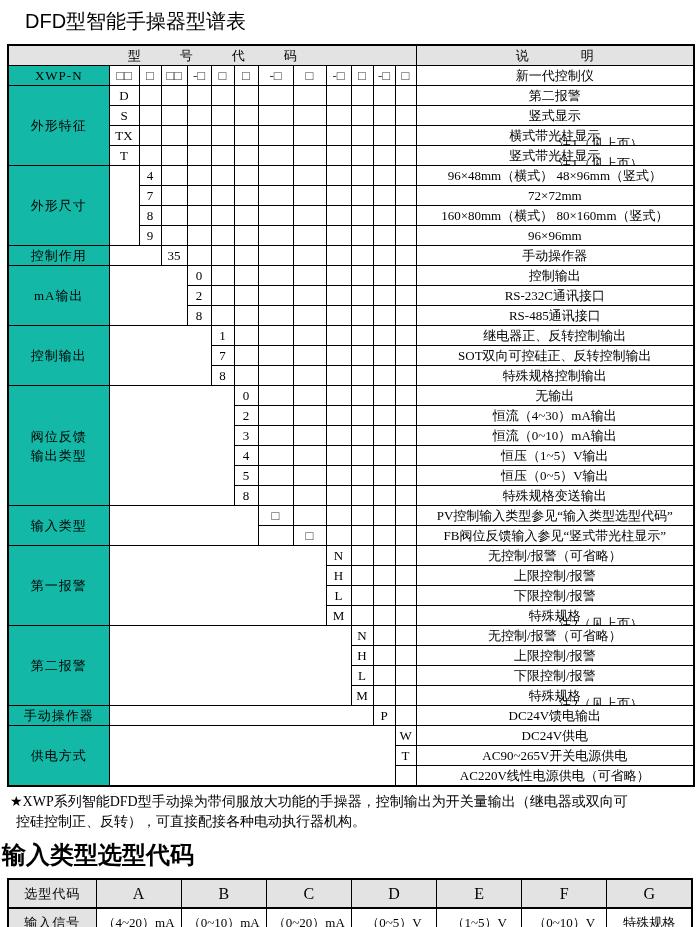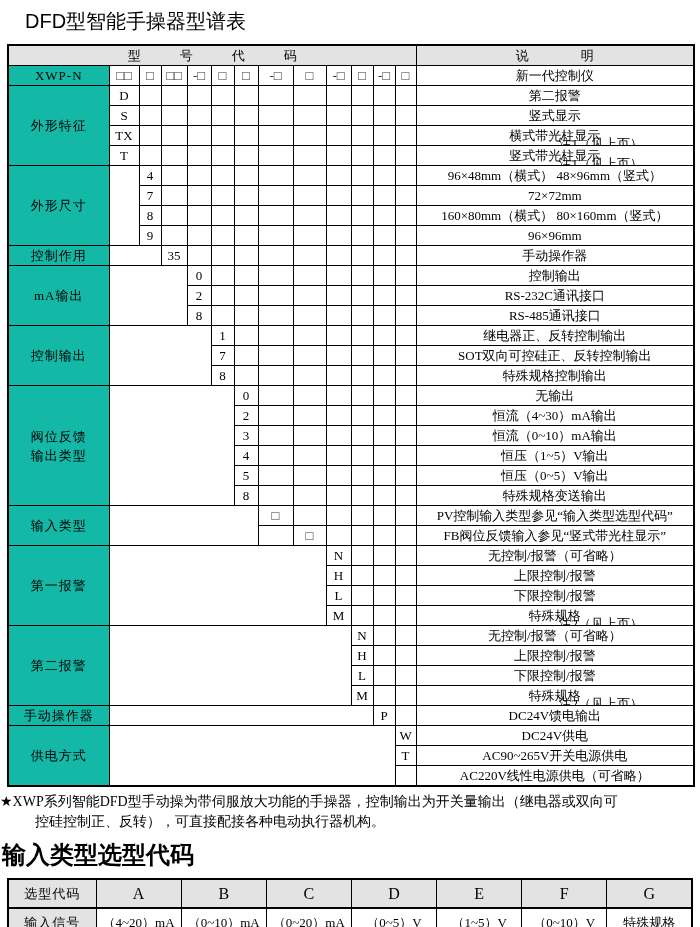--- a/index.html
+++ b/index.html
@@ -18,22 +18,22 @@
   td.gray{background:#e3e3e3;}
   td.hdr{border-bottom:2px solid #000;font-size:14px;white-space:pre;}
   td.label-cell{background:#14b8a6;border-right:2px solid #000;letter-spacing:1px;}
   td.desc{border-left:2px solid #000;text-align:left;padding-left:8px;
           white-space:pre;position:relative;}
   td.desc .note{position:absolute;left:142px;top:8px;}
   td.block-top{border-top:2px solid #000;}
   td.box-cell{font-size:12px;color:#333;letter-spacing:0;}
   td.code-box{font-size:15px;color:#333;}
   .note1{font-size:14px;line-height:20px;margin-top:5px;}
-  .note1 .l1{}
-  .note1 .l2{padding-left:35px;}
+  .note1 .l1{padding-left:10px;}
+  .note1 .l2{padding-left:16px;}
   #input-table{width:686px;border:2px solid #000;}
   #input-table td{border:1px solid #000;height:27px;line-height:27px;
                   padding:0;text-align:center;font-size:13px;overflow:hidden;}
   #input-table td.code{font-size:16px;}
   #input-table tr.r2 td{border-top:2px solid #000;}
   #input-table td.lab{background:#e3e3e3;letter-spacing:1px;}
 </style>
 </head>
 <body>
 

